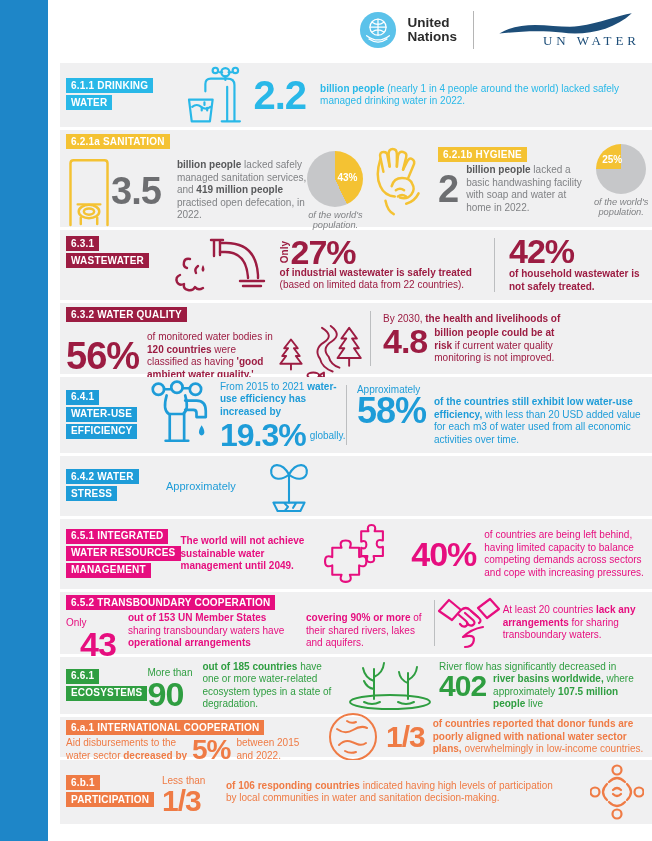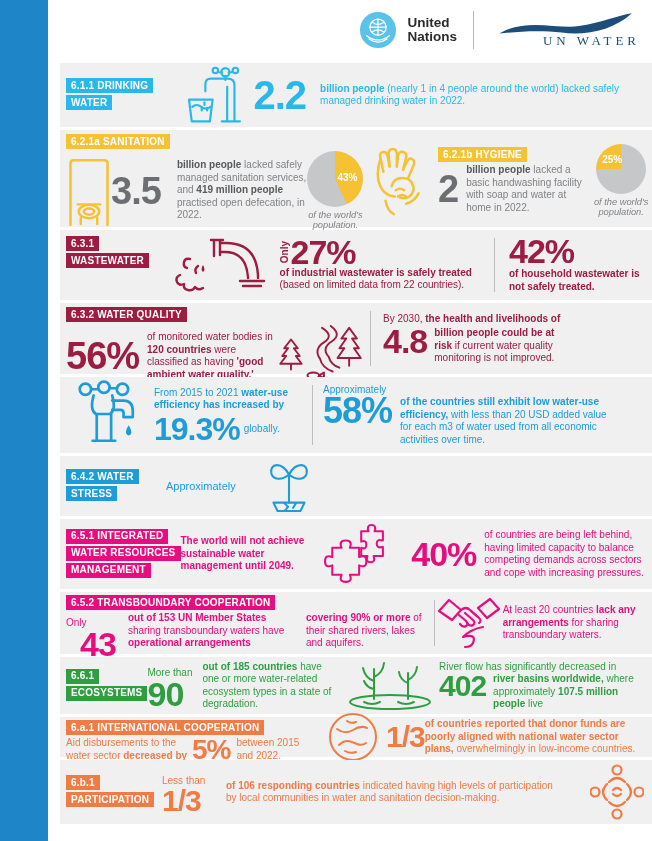--- a/index.html
+++ b/index.html
@@ -245,20 +245,25 @@
         <div class="hstack" style="align-items:flex-start;margin-top:2px">
           <div class="big bz34">4.8</div>
           <p class="txt" style="width:140px;margin-left:7px">
             <b>billion people could be at risk</b><span> if current water quality monitoring is not improved.</span>
           </p>
         </div>
       </div>
     </section>
 
     <section class="row ac-blue" style="height:76px">
+      <div class="badge" style="width:100px">
+        <div class="bline">6.4.1</div>
+        <div class="bline">WATER-USE</div>
+        <div class="bline">EFFICIENCY</div>
+      </div>
       <div class="icon" style="width:80px">
         <svg viewBox="0 0 64 68" width="66" height="70" style="stroke-width:2.6">
           <circle cx="12" cy="9" r="5.5"></circle>
             <circle cx="30" cy="7" r="5.5"></circle>
             <circle cx="48" cy="9" r="5.5"></circle>
           <path d="M17.5 9 h7 M35.5 8 h7"></path>
           <path d="M20 15 q-4 14 2 18 h14 q6-4 2-18"></path>
           <path d="M23 33 v25 M37 33 v25 M19 59 h22"></path>
           <path d="M38 20 h11 q9 0 9 10 v6 h-9 v-4 q0-3-3-3 h-8"></path>
           <path d="M54 44 c-3.5 5.5-3.5 9 0 10 c3.5-1 3.5-4.5 0-10z" fill="currentColor" stroke="none"></path>
@@ -404,21 +409,21 @@
       </div>
       <div class="icon" style="width:66px">
         <svg viewBox="0 0 52 52" width="52" height="52" style="stroke-width:2">
           <circle cx="26" cy="26" r="23"></circle>
           <path d="M10 18 q8 6 16 1 t14-2"></path>
           <path d="M12 34 q6-6 13-3 l5 2 q5 2 9-1"></path>
           <path d="M18 40 q5 3 11 1 M20 10 q4 3 9 1"></path>
         </svg>
       </div>
       <div class="big bz30">1/3</div>
-      <p class="txt" style="width:212px;">
+      <p class="txt" style="width:212px;margin-left:8px">
         <b>of countries reported that donor funds are poorly aligned with national water sector plans,</b><span> overwhelmingly in low-income countries.</span>
       </p>
     </section>
 
     <section class="row ac-orange" style="height:64px">
       <div class="badge" style="width:96px">
         <div class="bline">6.b.1</div>
         <div class="bline">PARTICIPATION</div>
       </div>
       <div style="width:64px">

